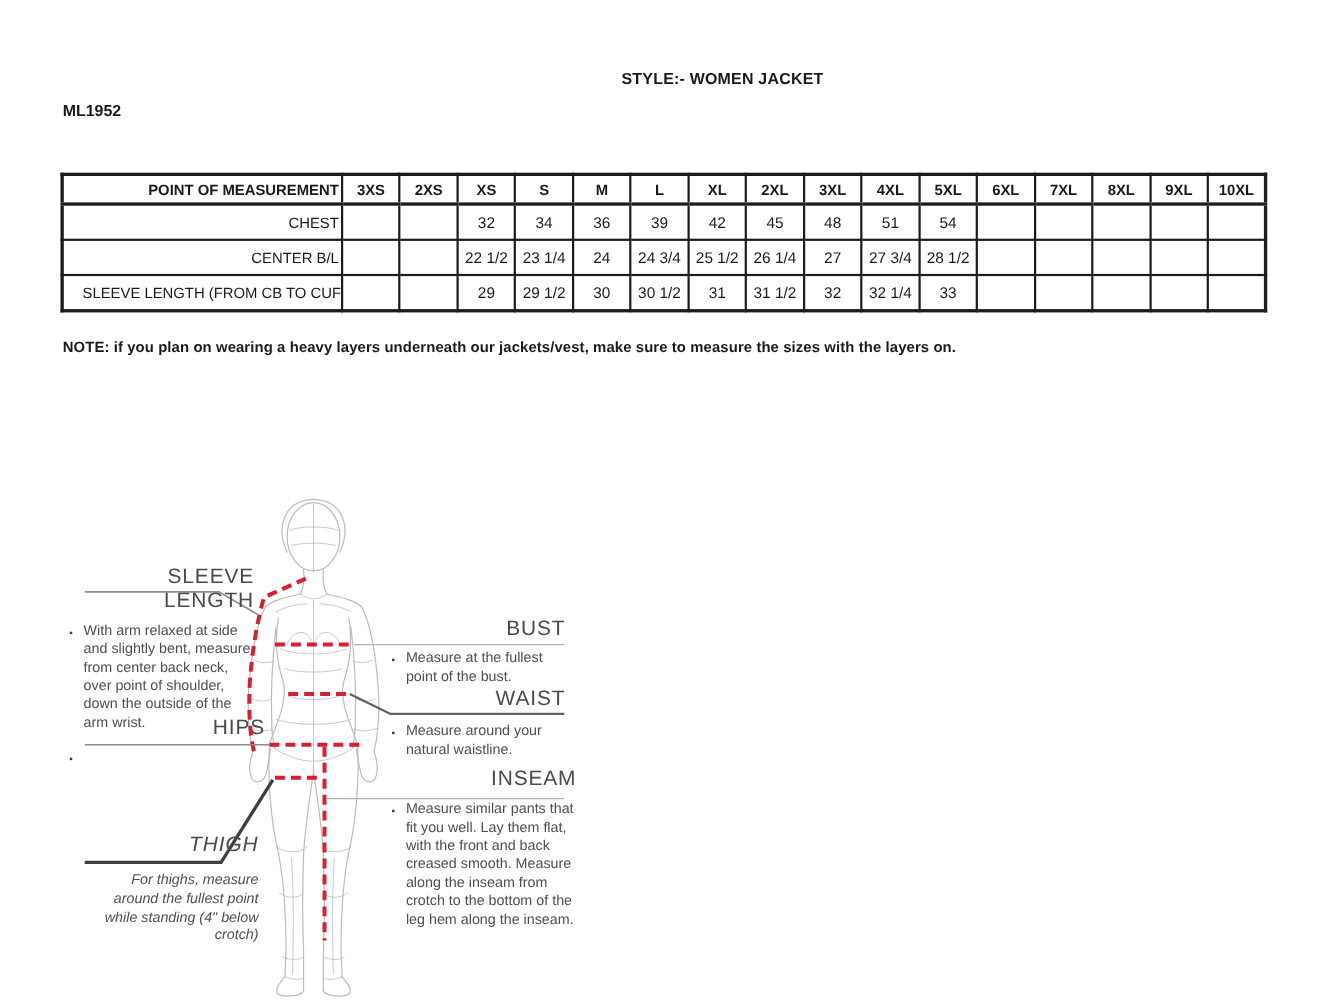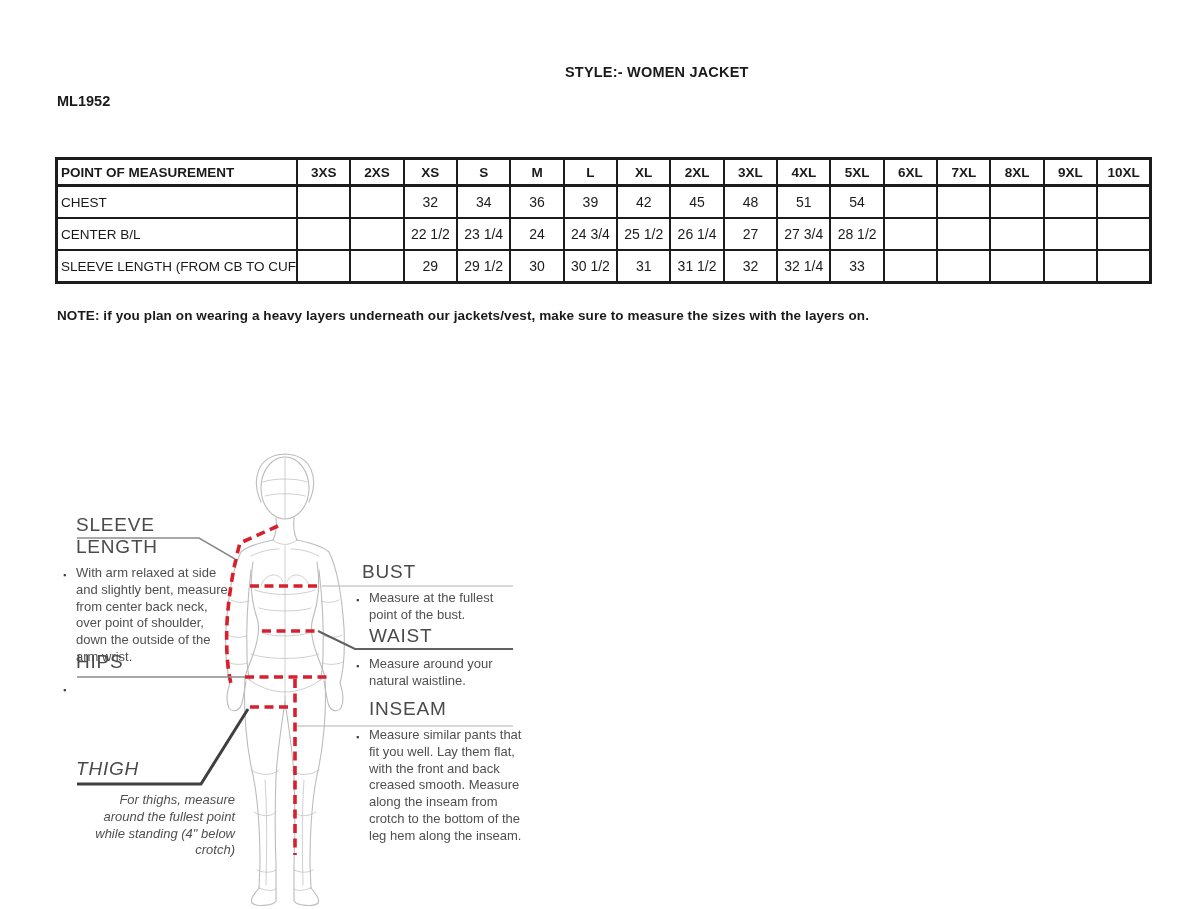--- a/index.html
+++ b/index.html
@@ -16,33 +16,33 @@
     position:absolute;left:55px;top:157px;width:1097px;
     border-collapse:collapse;table-layout:fixed;
     border:3px solid #1c1c1c;
   }
   #size-table th,#size-table td{
     border:2px solid #1c1c1c;text-align:center;vertical-align:middle;
     padding:0 2px;overflow:hidden;white-space:nowrap;
   }
   #size-table th{height:24px;font-size:13.5px;font-weight:bold;border-bottom:3px solid #1c1c1c;}
   #size-table td{height:30px;font-size:14px;font-weight:normal;}
-  #size-table .label-col{width:233px;text-align:left;padding-left:3px;}
+  #size-table .label-col{width:233px;text-align:right;padding-left:17px;}
   #size-table td.label-col{font-weight:normal;font-size:13.5px;}
   
   #diagram-svg{position:absolute;left:55px;top:440px;width:490px;height:470px;}
   .fig{fill:none;stroke:var(--figure-gray,#bcbcbc);stroke-width:1.1;stroke-linecap:round;}
   .fig-light{fill:none;stroke:var(--figure-gray,#bcbcbc);stroke-width:0.9;opacity:.8;stroke-linecap:round;}
   .dash{fill:none;stroke:var(--measure-red,#d81f2e);stroke-width:3.6;stroke-dasharray:9 5.5;}
   .ptr-light{fill:none;stroke:var(--pointer-light,#b3b3b3);stroke-width:1.2;}
   .ptr-mid{fill:none;stroke:#8c8c8c;stroke-width:1.5;}
   .ptr-waist{fill:none;stroke:#606060;stroke-width:2;}
   .ptr-dark{fill:none;stroke:var(--pointer-dark,#3f3f3f);stroke-width:3;}
   .diag-sec{position:absolute;}
-  .diag-heading{font-size:19px;letter-spacing:.8px;color:var(--heading-text,#4a4a4a);}
+  .diag-heading{font-size:19px;letter-spacing:.8px;color:var(--heading-text,#4a4a4a);text-align:right;}
   .diag-body{position:relative;margin-top:7px;padding-left:13px;font-size:13px;line-height:16.8px;color:var(--body-text,#4f4f4f);}
   .diag-body .bullet{position:absolute;left:0;top:2px;font-size:9px;color:#3c3c3c;}
   .no-bullet{padding-left:13px;text-align:right;}
   #sec-sleeve{left:63px;top:514px;width:168px;}
   #sec-sleeve .diag-heading{margin-left:13px;}
   #sec-hips{left:63px;top:651px;width:178px;}
   #sec-hips .diag-heading{margin-left:13px;}
   #sec-thigh{left:63px;top:758px;width:172px;font-style:italic;}
   #sec-thigh .diag-heading{margin-left:13px;}
   #sec-thigh .diag-body{margin-top:12px;}

